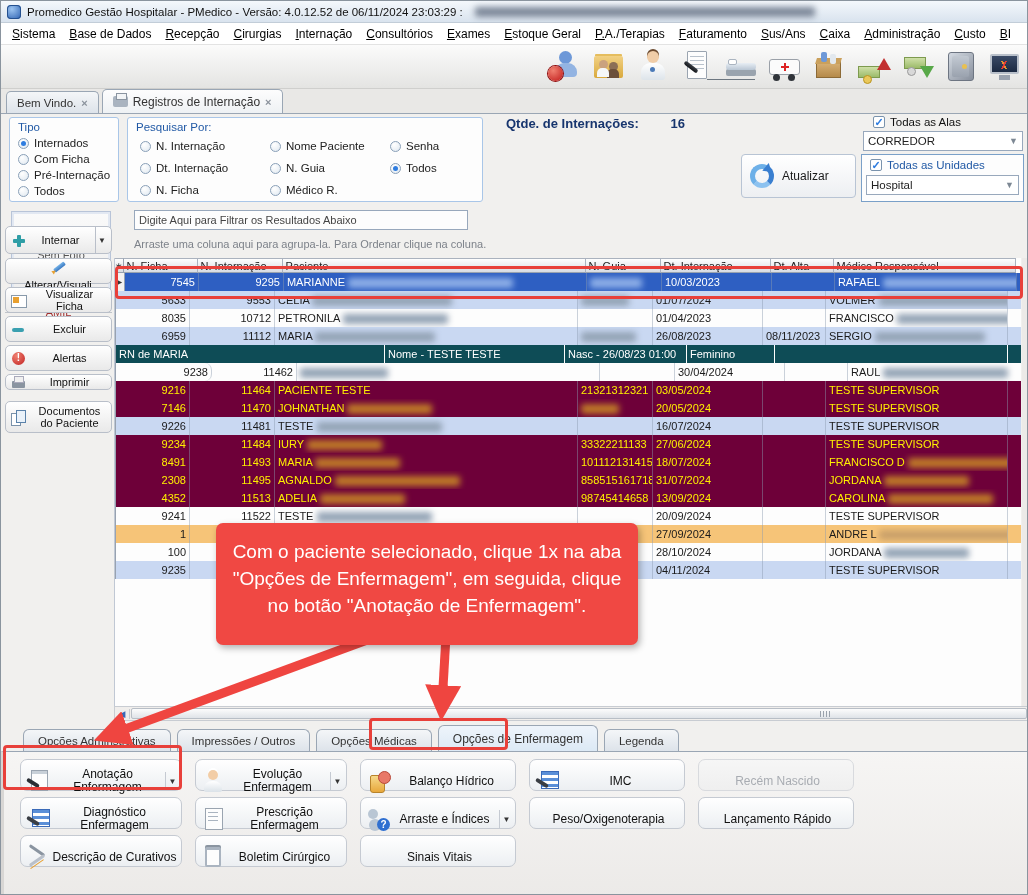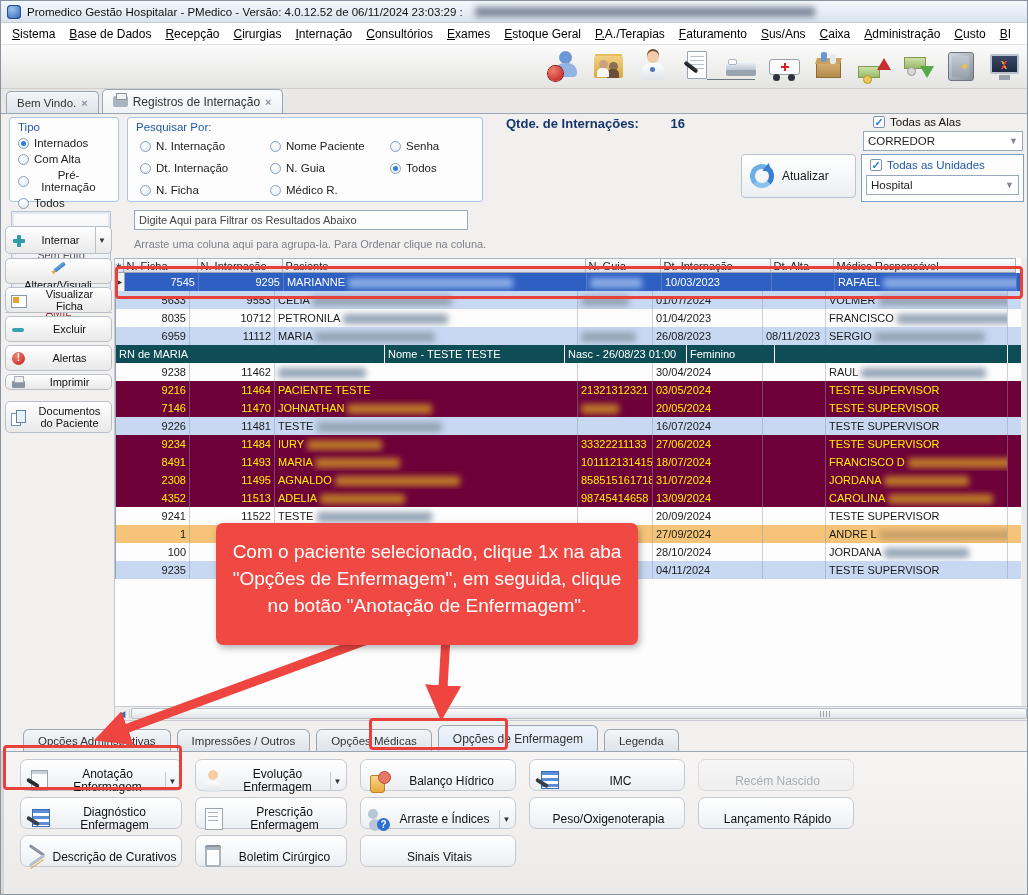--- a/index.html
+++ b/index.html
@@ -71,21 +71,21 @@
   .tab.active{background:linear-gradient(#fdfdfd,#eef1f4);height:24px;font-size:12px;}
   .tab .x{color:#8a929c;font-weight:bold;font-size:11px;}
   .mini-printer{width:15px;height:11px;position:relative;background:#aab4c0;border-radius:2px;}
   .mini-printer::before{content:"";position:absolute;left:3px;top:-3px;width:9px;height:5px;background:#f2f4f6;border:1px solid #8a94a0;}
 
   
   #content{position:absolute;left:0;top:112px;width:1028px;height:783px;background:#f1f0ee;border-top:1px solid #9aa6b4;}
 
   .groupbox{position:absolute;background:#fdfdfd;border:1px solid #a9c6e8;border-radius:3px;}
   .gb-title{color:#2159a5;font-size:11.5px;padding:3px 0 2px 8px;}
-  .optrow{display:flex;align-items:center;gap:5px;padding:2px 15px 2px 8px;font-size:11.5px;color:#222;text-align:center;}
+  .optrow{display:flex;align-items:center;gap:5px;padding:2px 3px 2px 8px;font-size:11.5px;color:#222;}
   .radio{width:11px;height:11px;border-radius:50%;border:1px solid #8aa0b8;background:radial-gradient(circle at 35% 30%,#fff,#dfe8f0);flex:0 0 auto;position:relative;}
   .radio.sel::after{content:"";position:absolute;left:2px;top:2px;width:5px;height:5px;border-radius:50%;background:#2f7de0;}
   #tipo-box{left:8px;top:3px;width:110px;height:85px;}
   #pesq-box{left:126px;top:3px;width:356px;height:85px;}
   #pesq-grid{display:grid;grid-auto-flow:column;grid-template-rows:repeat(3,22px);grid-template-columns:130px 120px 86px;padding-left:4px;}
 
   #qtde{position:absolute;left:505px;top:2px;font-size:13px;font-weight:bold;color:#17356e;}
   #qtde b{margin-left:28px;}
 
   #btn-atualizar{position:absolute;left:740px;top:40px;width:115px;height:44px;background:linear-gradient(#ffffff,#edeff2);
@@ -302,21 +302,21 @@
 
     <div id="tipo-box" class="groupbox">
       <div class="gb-title">Tipo</div>
       <div id="tipo-opts">
           <div class="optrow">
             <span class="radio sel"></span>
             <span>Internados</span>
           </div>
           <div class="optrow">
             <span class="radio"></span>
-            <span>Com Alta</span>
+            <span>Com Ficha</span>
           </div>
           <div class="optrow">
             <span class="radio"></span>
             <span>Pré-Internação</span>
           </div>
           <div class="optrow">
             <span class="radio"></span>
             <span>Todos</span>
           </div>
         </div>
@@ -454,21 +454,21 @@
         <div class="grow r-sub">
           <span class="c ind alt"></span>
           <span class="c" style="width: 269px;">RN de MARIA <span class="blurblock b-sub" style="width: 115px;"></span></span>
           <span class="c" style="width: 180px;">Nome - TESTE TESTE </span>
           <span class="c" style="width: 122px;">Nasc - 26/08/23 01:00 </span>
           <span class="c" style="width: 88px;">Feminino </span>
           <span class="c" style="width: 233px;"></span>
         </div>
         <div class="grow r-plain">
           <span class="c ind alt"></span>
-          <span class="c num" style="width: 74px;">9238</span>
+          <span class="c num" style="width: 96px; border-radius: 7px;">9238</span>
           <span class="c num" style="width: 85px;">11462</span>
           <span class="c " style="width: 303px;"><span class="blurblock b-gray" style="width: 88px;"></span></span>
           <span class="c " style="width: 75px;"></span>
           <span class="c " style="width: 110px;">30/04/2024</span>
           <span class="c " style="width: 63px;"></span>
           <span class="c " style="width: 182px;">RAUL <span class="blurblock b-gray" style="width: 125px;"></span></span>
         </div>
         <div class="grow r-maroon">
           <span class="c ind"></span>
           <span class="c num" style="width: 74px;">9216</span>

